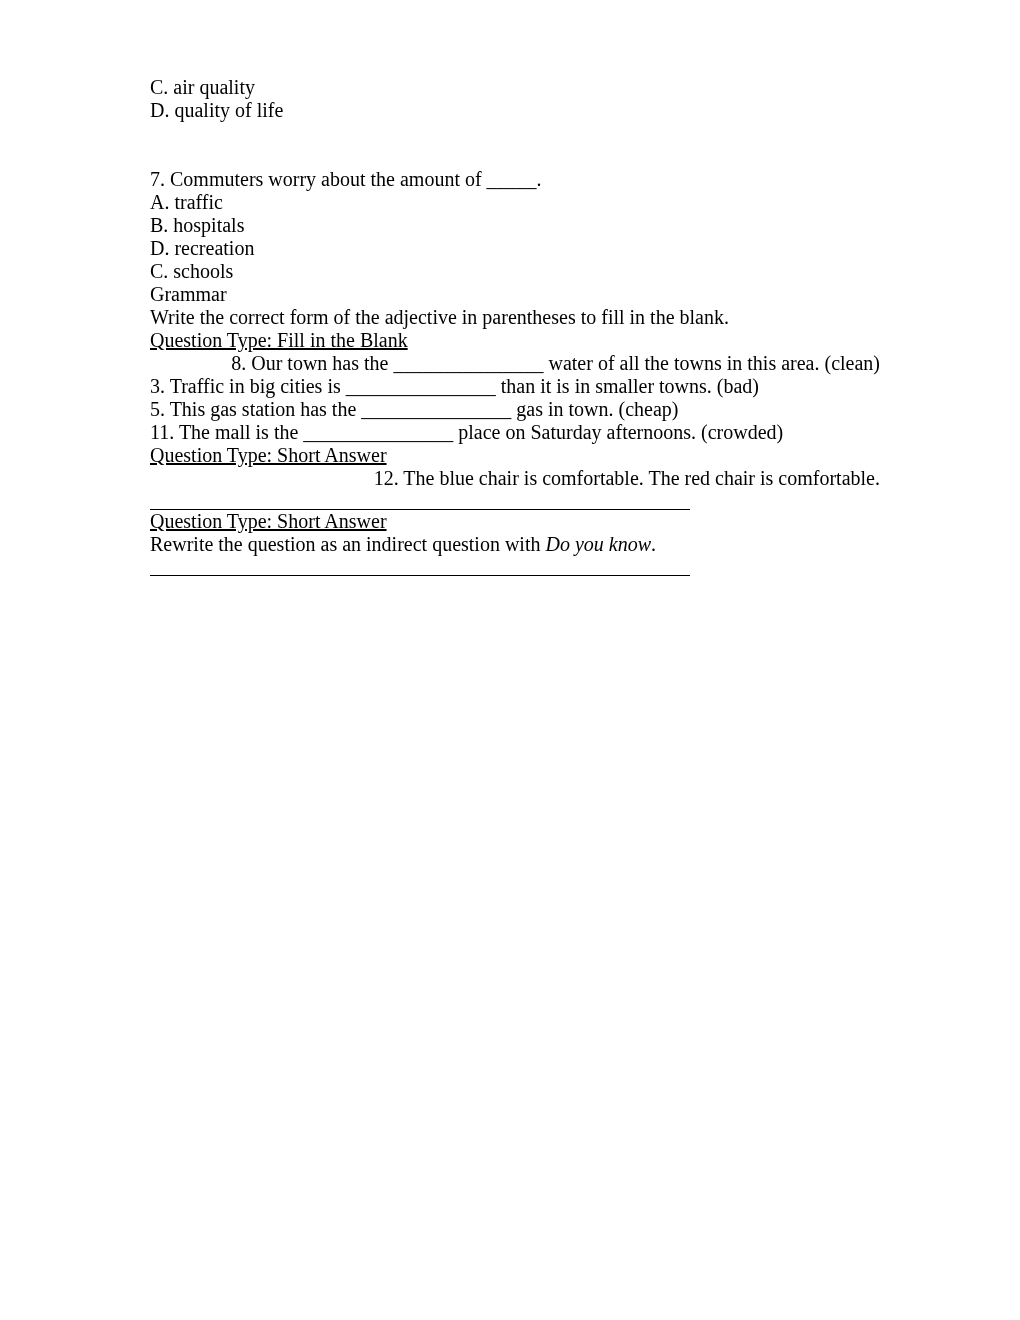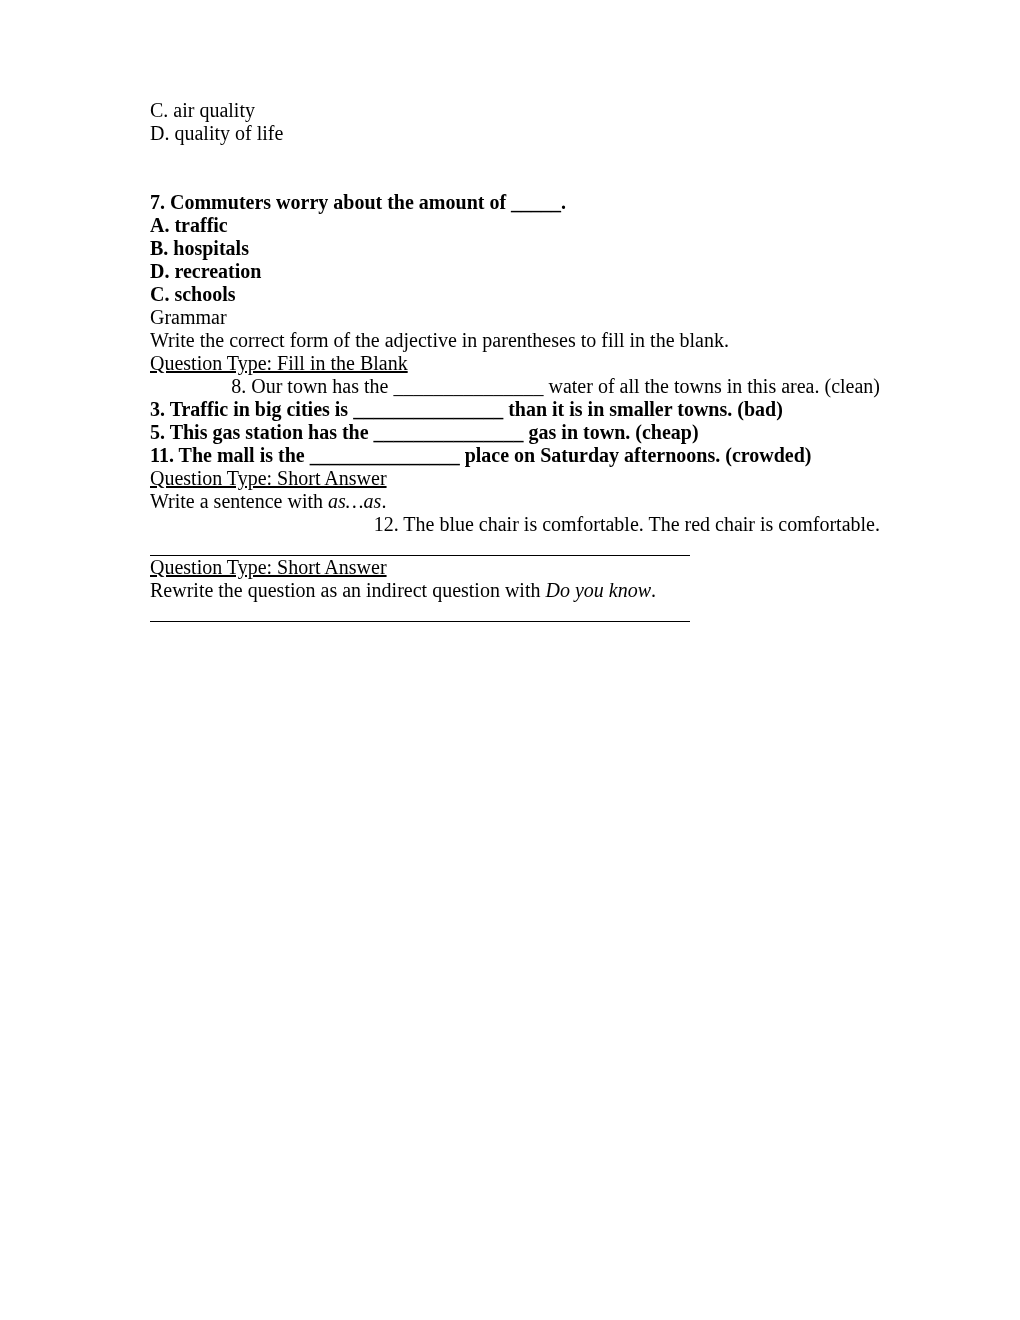--- a/index.html
+++ b/index.html
@@ -10,31 +10,31 @@
   .page {
     position: relative;
     width: 1020px;
     height: 1320px;
     background: #ffffff;
     color: #000000;
     font-family: "Liberation Serif", serif;
     font-size: 20px;
     line-height: 23px;
     box-sizing: border-box;
-    padding: 99px 140px 0 150px;
+    padding: 76px 140px 0 150px;
     overflow: hidden;
   }
   .page p { margin: 0; }
   .bold { font-weight: normal; }
   .italic { font-style: italic; }
   .underline { text-decoration: underline; }
   .mt19 { margin-top: 19px; }
   .mt23 { margin-top: 23px; }
   .mt24 { margin-top: 24px; text-align: right; }
-  .mt46 { margin-top: 46px; font-weight: bold; }
+  .mt46 { margin-top: 46px; }
   .mt47 { margin-top: 47px; }
   .mt68 { margin-top: 68px; }
   .mt69 { margin-top: 69px; }
   .answer-line {
     width: 540px;
     height: 0;
     border-bottom: 1.5px solid #000000;
   }
 </style>
 </head>
@@ -61,21 +61,20 @@
 
   <p class="mt23 underline">Question Type: Fill in the Blank</p>
 
   <p class="mt24">8. Our town has the _______________ water of all the towns in this area. (clean)</p>
   <p class="mt46">3. Traffic in big cities is _______________ than it is in smaller towns. (bad)</p>
   <p class="mt46">5. This gas station has the _______________ gas in town. (cheap)</p>
   <p class="mt46">11. The mall is the _______________ place on Saturday afternoons. (crowded)</p>
 
   <p class="mt68 underline">Question Type: Short Answer</p>
 
-  <p class="mt23 bold"><span>Write a sentence with </span><span class="italic">as…as</span><span>.</span></p>
 
   <p class="mt24">12. The blue chair is comfortable. The red chair is comfortable.</p>
 
   <div class="answer-line mt19"></div>
 
   <p class="mt47 underline">Question Type: Short Answer</p>
 
   <p class="mt23 bold"><span>Rewrite the question as an indirect question with </span><span class="italic">Do you know</span><span>.</span></p>
 
 

